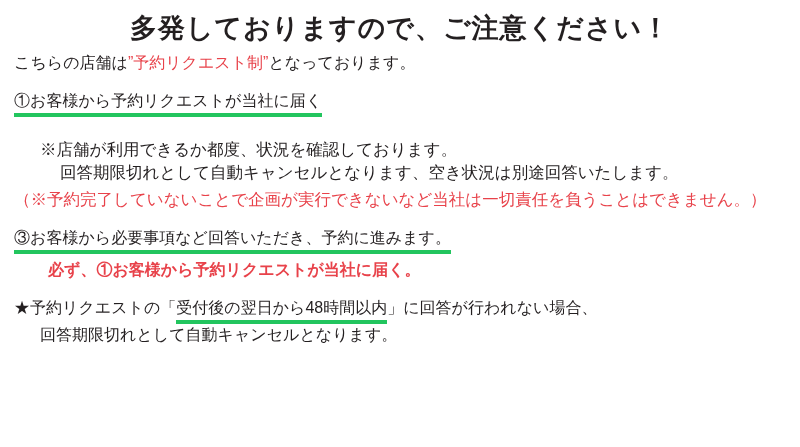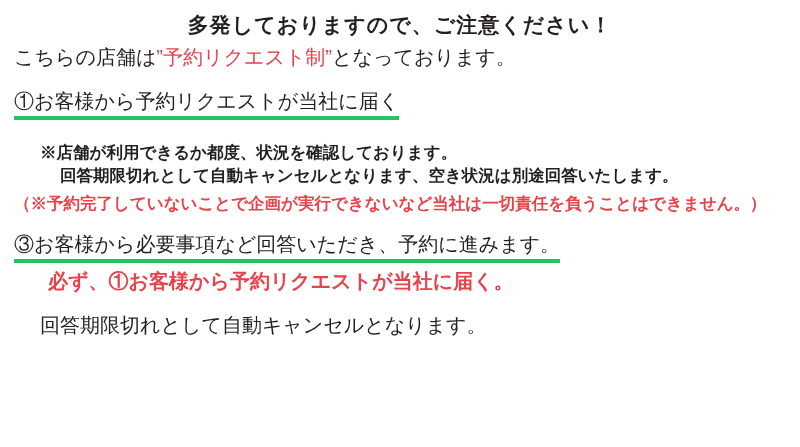--- a/index.html
+++ b/index.html
@@ -16,29 +16,29 @@
   }
   .page {
     position: relative;
     width: 800px;
     height: 447px;
     box-sizing: border-box;
     padding: 0 14px;
   }
   .headline {
     text-align: center;
-    font-size: 21px;
+    font-size: 27px;
     font-weight: bold;
     letter-spacing: 1px;
     color: #231f20;
     margin: 12px 0 6px 0;
     line-height: 1.25;
   }
   .line {
-    font-size: 20px;
+    font-size: 16px;
     line-height: 1.38;
     color: #231f20;
     white-space: nowrap;
   }
   .red {
     color: #e8424a;
   }
   .red-strong {
     color: #e8424a;
     font-weight: bold;
@@ -48,21 +48,20 @@
     display: inline-block;
     padding-bottom: 1px;
   }
   .sp-3 { height: 16px; }
   .sp-1 { height: 5px; }
   .indent-1 { padding-left: 26px; }
   .indent-2 { padding-left: 46px; }
   .indent-3 { padding-left: 34px; }
   .small-note {
     font-size: 16.5px;
-    font-weight: bold;
   }
 </style>
 </head>
 <body>
 
 <div class="page">
 
   <div class="headline">多発しておりますので、ご注意ください！</div>
 
   <div class="line">
@@ -102,18 +101,21 @@
   </div>
 
   <div class="sp-1"></div>
 
   <div class="line indent-3">
     <span class="red-strong">必ず、①お客様から予約リクエストが当社に届く。</span>
   </div>
 
   <div class="sp-3"></div>
 
+  <div class="line">
+    <span>★予約リクエストの「</span><span class="blk-underline">受付後の翌日から48時間以内</span><span>」に回答が行われない場合、</span>
+  </div>
 
   <div class="line indent-1">
     <span>回答期限切れとして自動キャンセルとなります。</span>
   </div>
 
 </div>
 
 </body></html>

